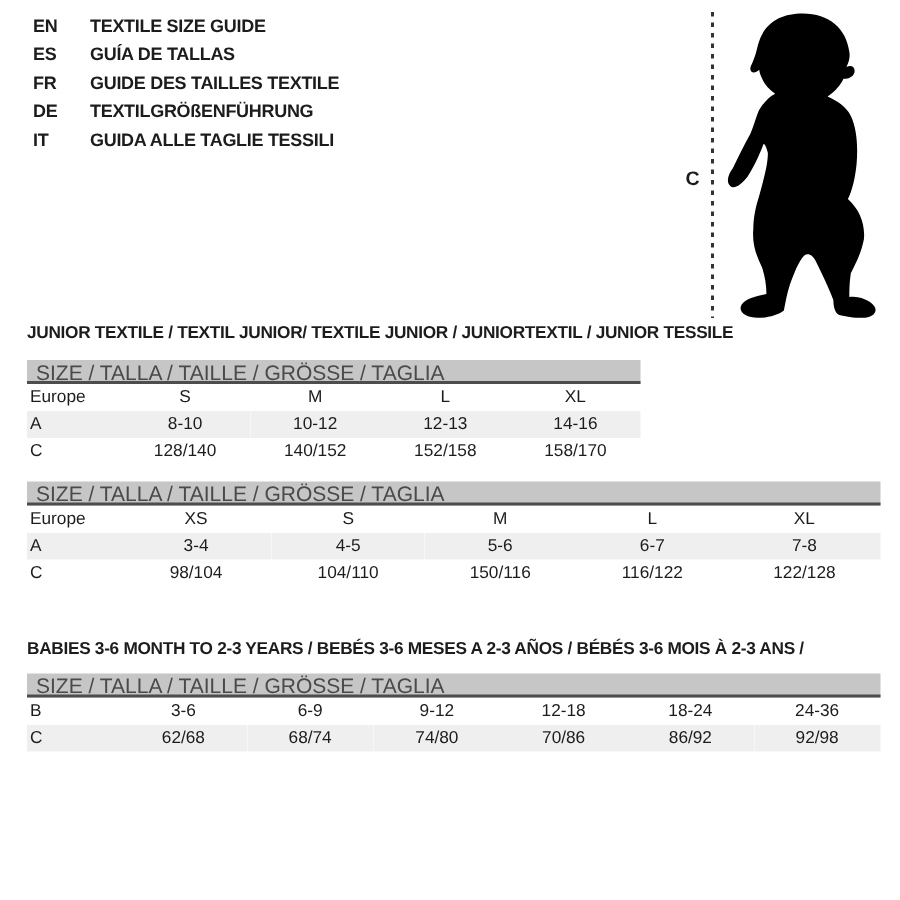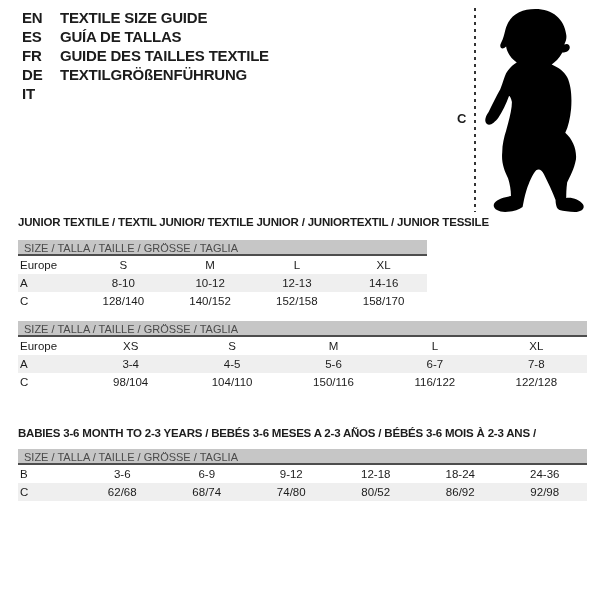--- a/index.html
+++ b/index.html
@@ -13,38 +13,38 @@
   html,body{background:#fff;}
   body{
     font-family:"Liberation Sans", sans-serif;
     color:var(--text);
     width:600px;height:600px;position:relative;overflow:hidden;
   }
   .canvas{position:absolute;left:0;top:0;width:600px;height:600px;background:#fff;}
 
   
   .langs{position:absolute;left:22px;top:8px;}
-  .lang-row{display:flex;line-height:19px;font-weight:bold;font-size:15px;letter-spacing:-0.2px;}
+  .lang-row{display:flex;line-height:19px;font-weight:bold;font-size:12px;letter-spacing:-0.2px;}
   .lang-code{width:38px;}
   .lang-label{white-space:nowrap;}
 
   
   .figure{position:absolute;left:455px;top:3px;width:140px;height:212px;}
 
   
   .size-section{position:absolute;}
   .t-title{font-weight:bold;font-size:11.5px;line-height:15.5px;letter-spacing:-0.2px;white-space:nowrap;}
   .sec-1{left:18px;top:215px;width:409px;}
   .sec-2{left:18px;top:321px;width:569px;}
   .sec-3{left:18px;top:426px;width:569px;}
   .sec-1 .t-title,.sec-2 .t-title{margin-bottom:9px;}
   .sec-3 .t-title{margin-bottom:7px;}
   .size-bar{
     background:var(--bar-bg);color:var(--bar-text);
-    font-size:11px;line-height:16px;height:16px;padding-left:6px;
+    font-size:14px;line-height:16px;height:16px;padding-left:6px;
     border-bottom:2px solid var(--line);
     white-space:nowrap;overflow:hidden;
   }
   table.size-grid{width:100%;border-collapse:collapse;table-layout:fixed;}
   table.size-grid td{
     font-size:11.5px;height:18px;text-align:center;vertical-align:middle;
     white-space:nowrap;overflow:hidden;
   }
   table.size-grid td.rowlabel{width:62px;text-align:left;padding-left:2px;}
   table.size-grid tr.shaded{background:var(--shaded);}
@@ -70,20 +70,21 @@
     <div class="lang-row">
       <span class="lang-code">FR</span>
       <span class="lang-label">GUIDE DES TAILLES TEXTILE</span>
     </div>
     <div class="lang-row">
       <span class="lang-code">DE</span>
       <span class="lang-label">TEXTILGRÖßENFÜHRUNG</span>
     </div>
     <div class="lang-row">
       <span class="lang-code">IT</span>
+      <span class="lang-label">GUIDA ALLE TAGLIE TESSILI</span>
     </div>
   </div>
 
   <div class="figure">
     <svg width="140" height="212" viewBox="0 0 140 212">
       <text x="2" y="120" font-size="13" font-weight="bold" fill="#1c1c1c" font-family="Liberation Sans, sans-serif">C</text>
       <line x1="20" y1="5" x2="20" y2="209" stroke="#333" stroke-width="2" stroke-dasharray="3 4"></line>
       <g transform="translate(22,2) scale(0.97,0.99)">
         <path fill="#000" d="
           M 60,4
@@ -206,21 +207,21 @@
             <td>9-12</td>
             <td>12-18</td>
             <td>18-24</td>
             <td>24-36</td>
           </tr>
           <tr class="shaded">
             <td class="rowlabel">C</td>
             <td>62/68</td>
             <td>68/74</td>
             <td>74/80</td>
-            <td>80/52</td>
+            <td>70/86</td>
             <td>86/92</td>
             <td>92/98</td>
           </tr>
         </tbody>
       </table>
   </div>
 
 
 </div>
 

